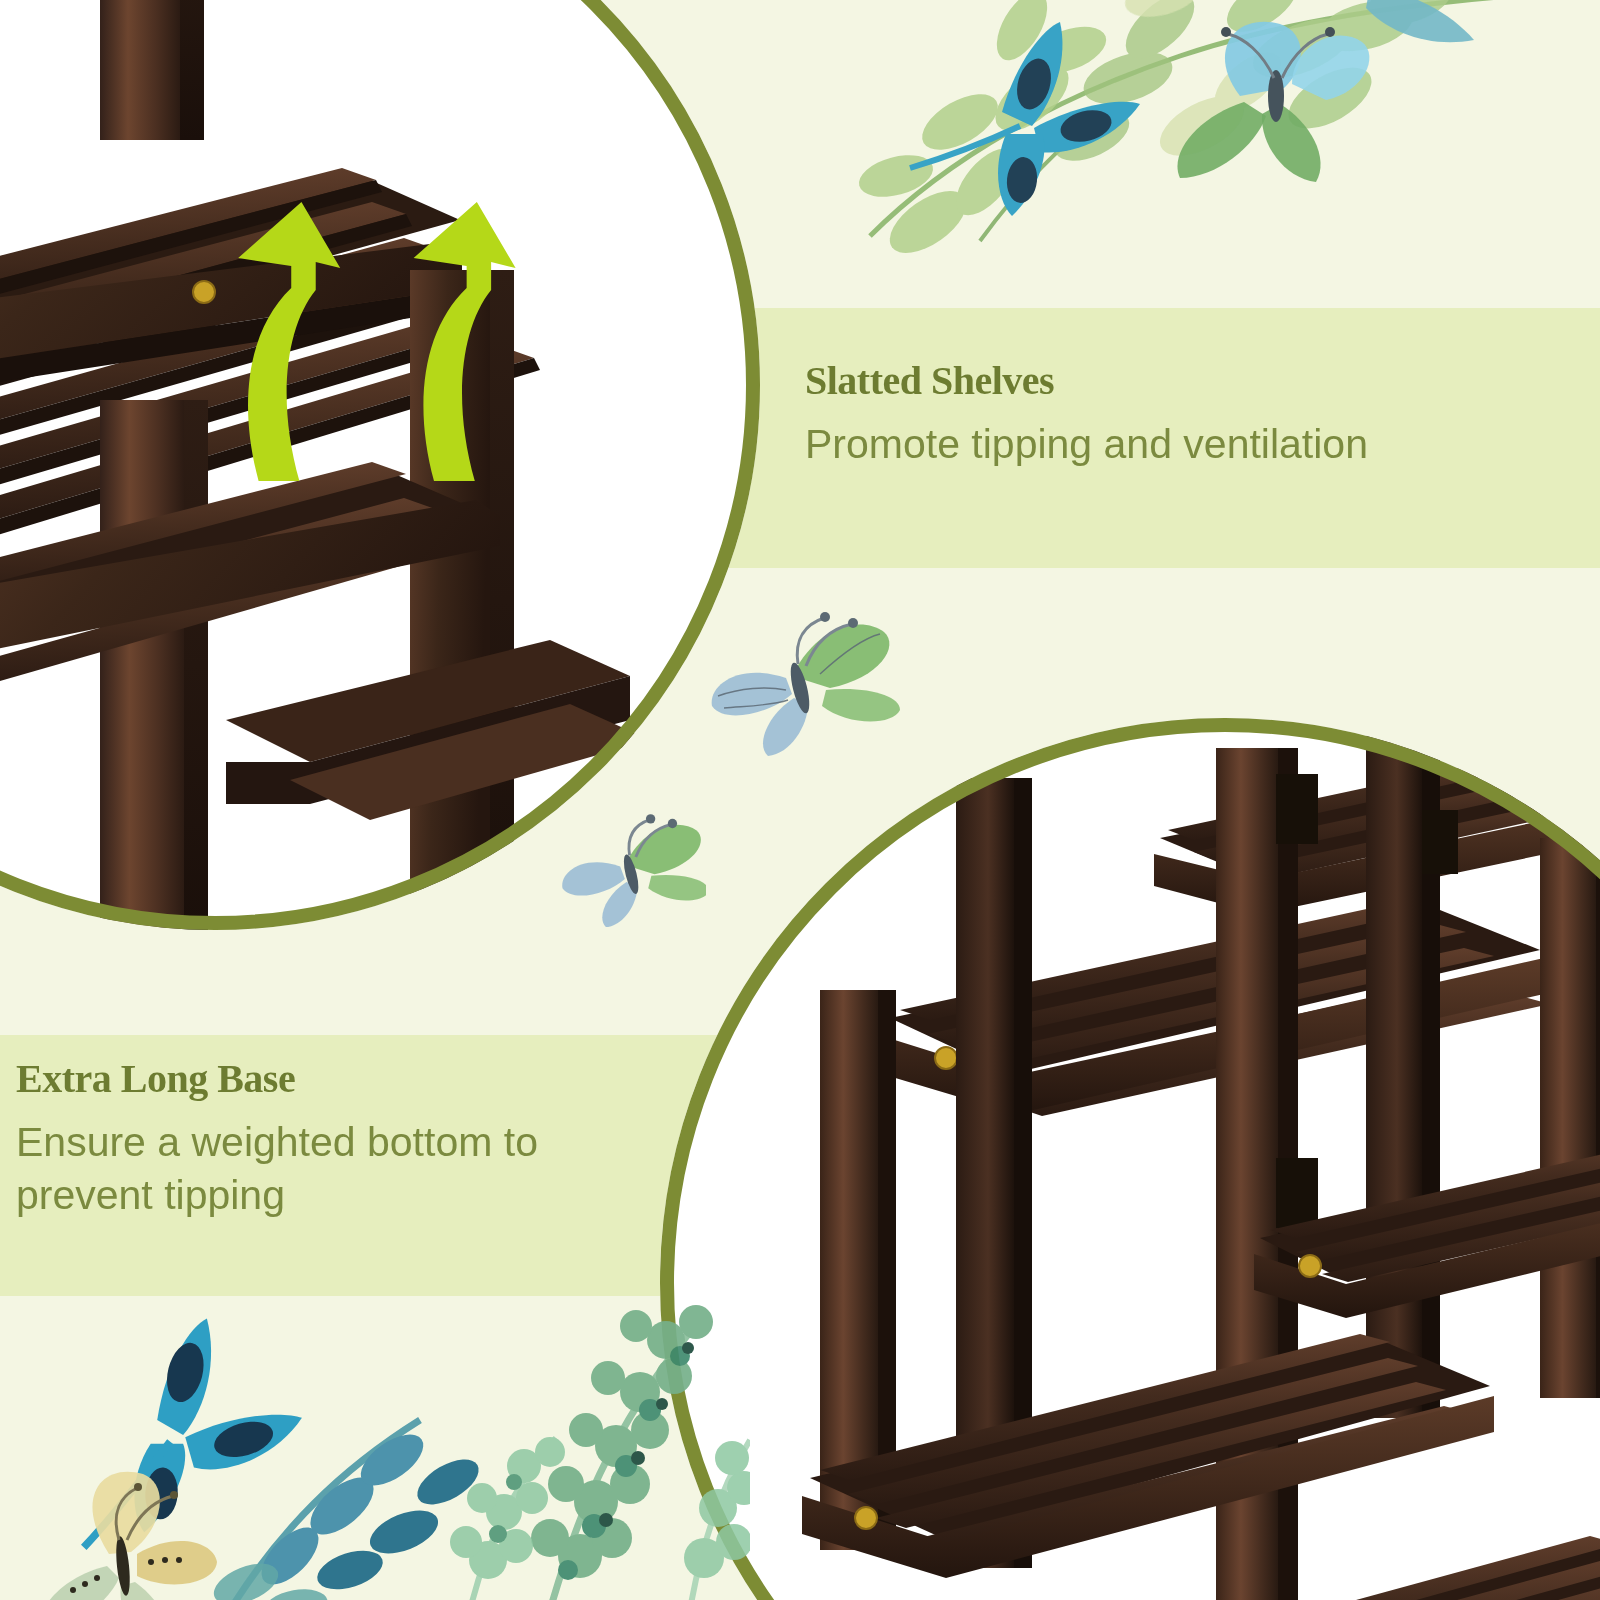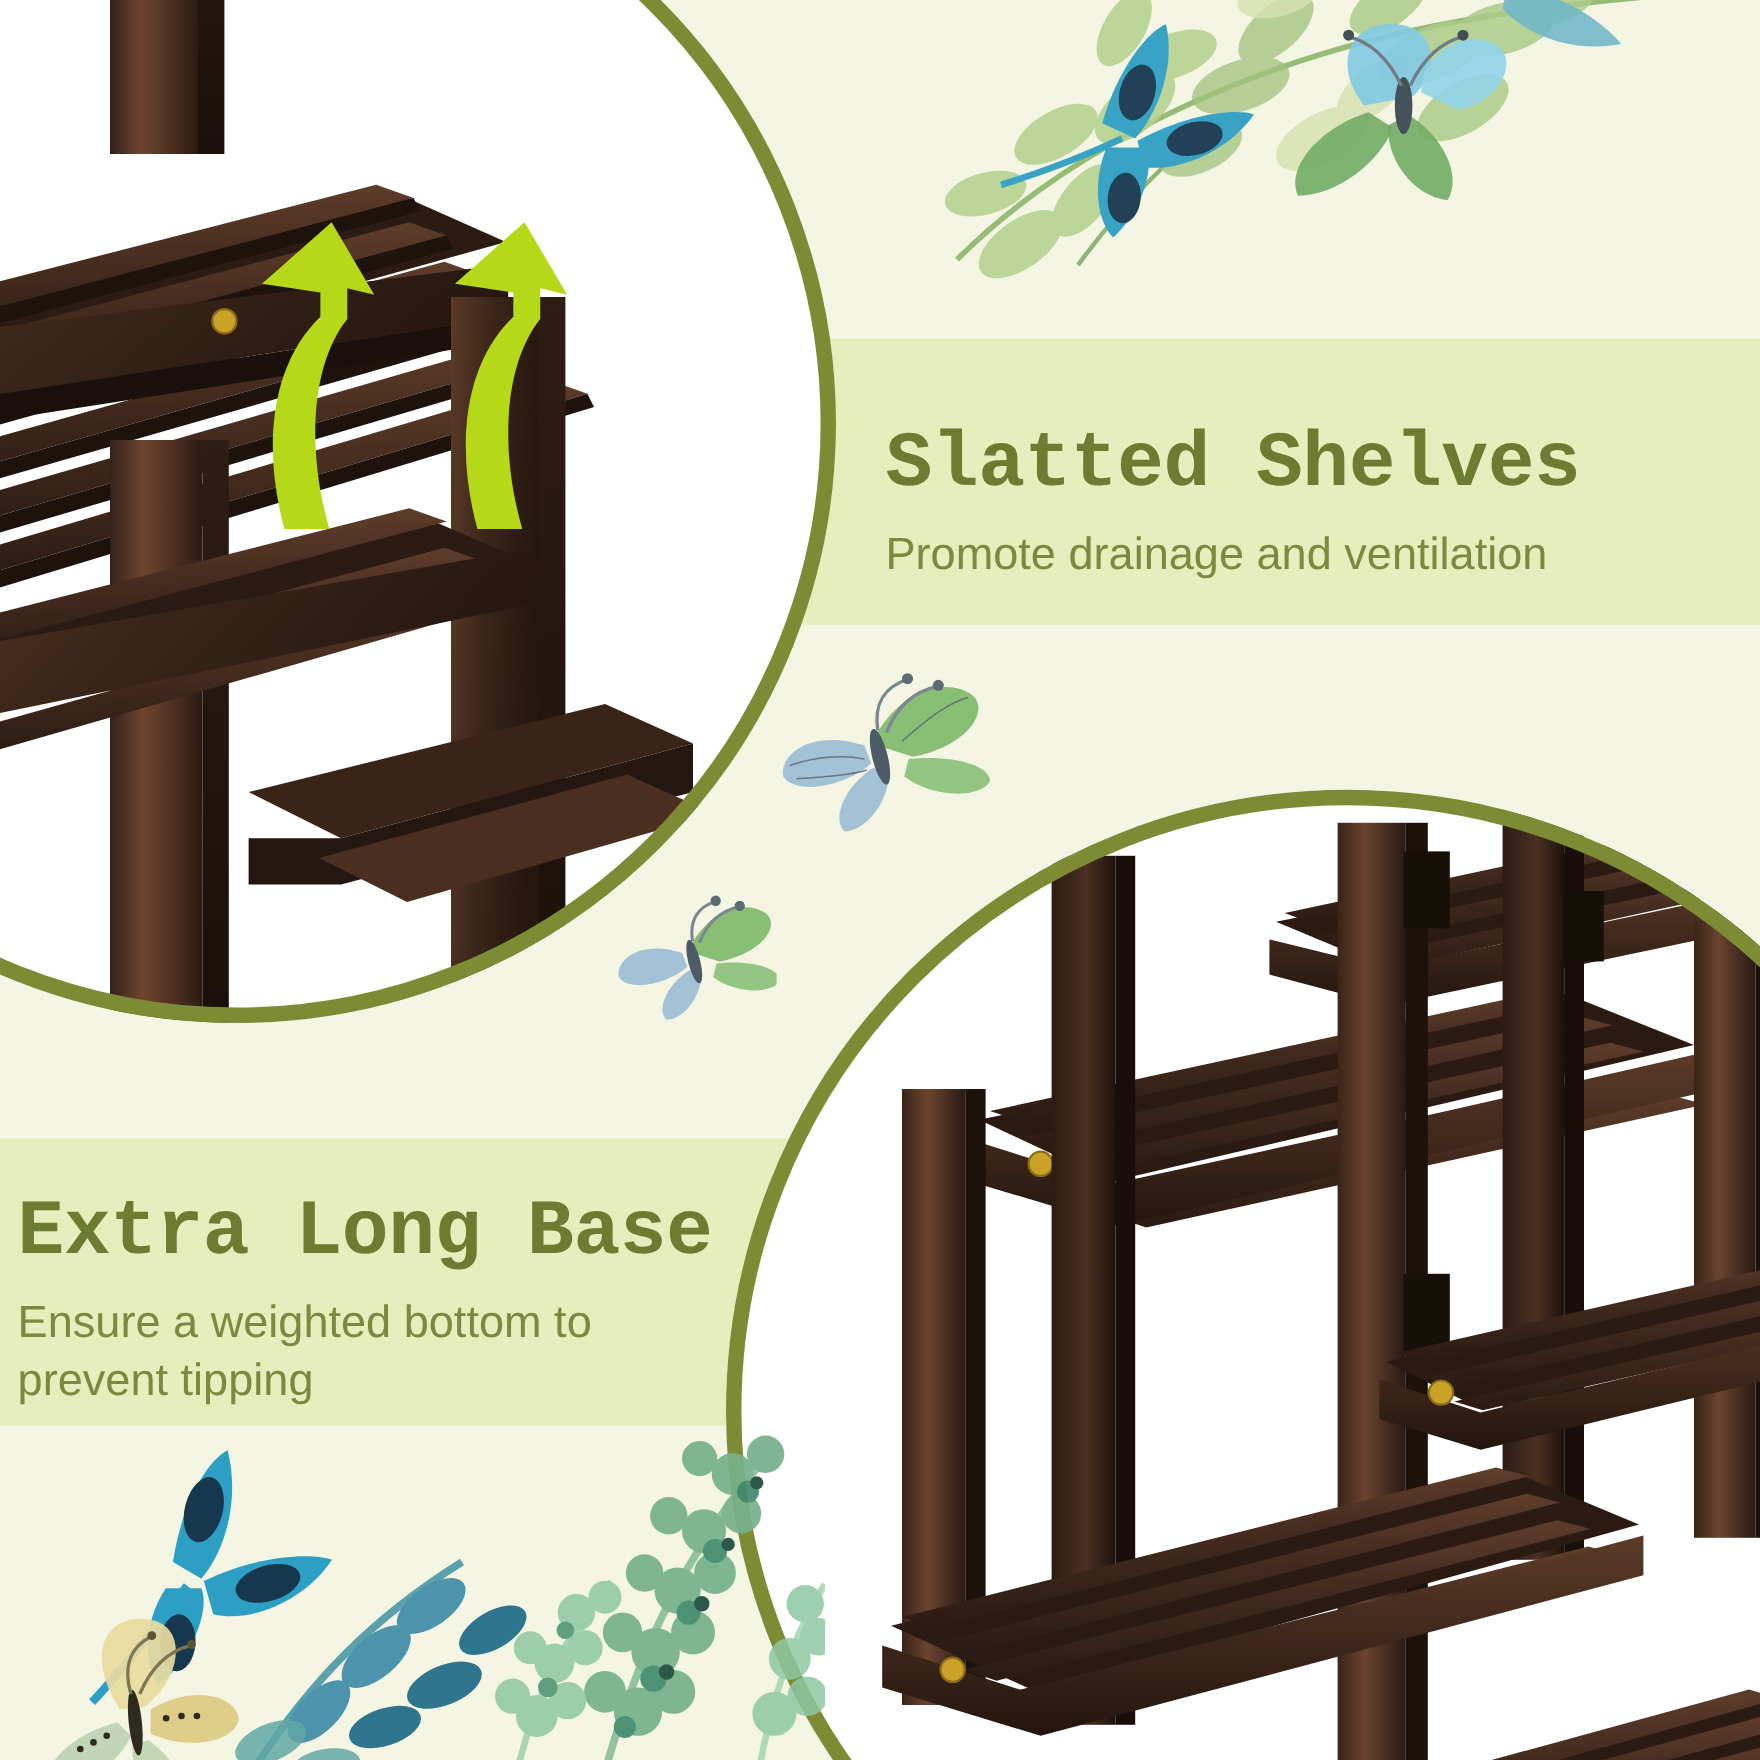--- a/index.html
+++ b/index.html
@@ -28,27 +28,26 @@
   #ring-bottom  { left:660px; top:718px; width:1130px; height:1130px; }
 
   .photo-svg { position:absolute; inset:0; width:100%; height:100%; display:block; }
 
   
   .feature { position:absolute; }
   #feature-slatted { left:805px; top:360px; width:760px; }
   #feature-base    { left:16px;  top:1058px; width:660px; }
 
   .feature h2 {
-    font-family:Liberation Mono, monospace;
+    font-family:Liberation Serif, serif;
     font-weight:bold;
-    font-size:71px;
+    font-size:40px;
     line-height:1.06;
     letter-spacing:-0.5px;
     color:#6d7c31;
-    margin-top:26px;
   }
   .feature p {
     font-family:"Liberation Sans", sans-serif;
     font-weight:normal;
     font-size:41px;
     line-height:1.28;
     color:#7b8a3f;
     margin-top:16px;
   }
 
@@ -300,21 +299,21 @@
         <circle cx="230" cy="962" r="11" fill="none" stroke="#8b6b16" stroke-width="2"></circle>
         <circle cx="580" cy="992" r="11" fill="#c9a227"></circle>
         <circle cx="580" cy="992" r="11" fill="none" stroke="#8b6b16" stroke-width="2"></circle>
       </g>
     </svg>
   </div>
   <div class="circle-ring" id="ring-bottom"></div>
 
   <div class="feature" id="feature-slatted">
     <h2>Slatted Shelves</h2>
-    <p>Promote drainage and ventilation</p>
+    <p>Promote tipping and ventilation</p>
   </div>
 
   <div class="feature" id="feature-base">
     <h2>Extra Long Base</h2>
     <p>Ensure a weighted bottom to prevent tipping</p>
   </div>
 
   <svg class="deco" id="deco-topright" viewBox="0 0 790 300">
     <g opacity="0.95">
 

